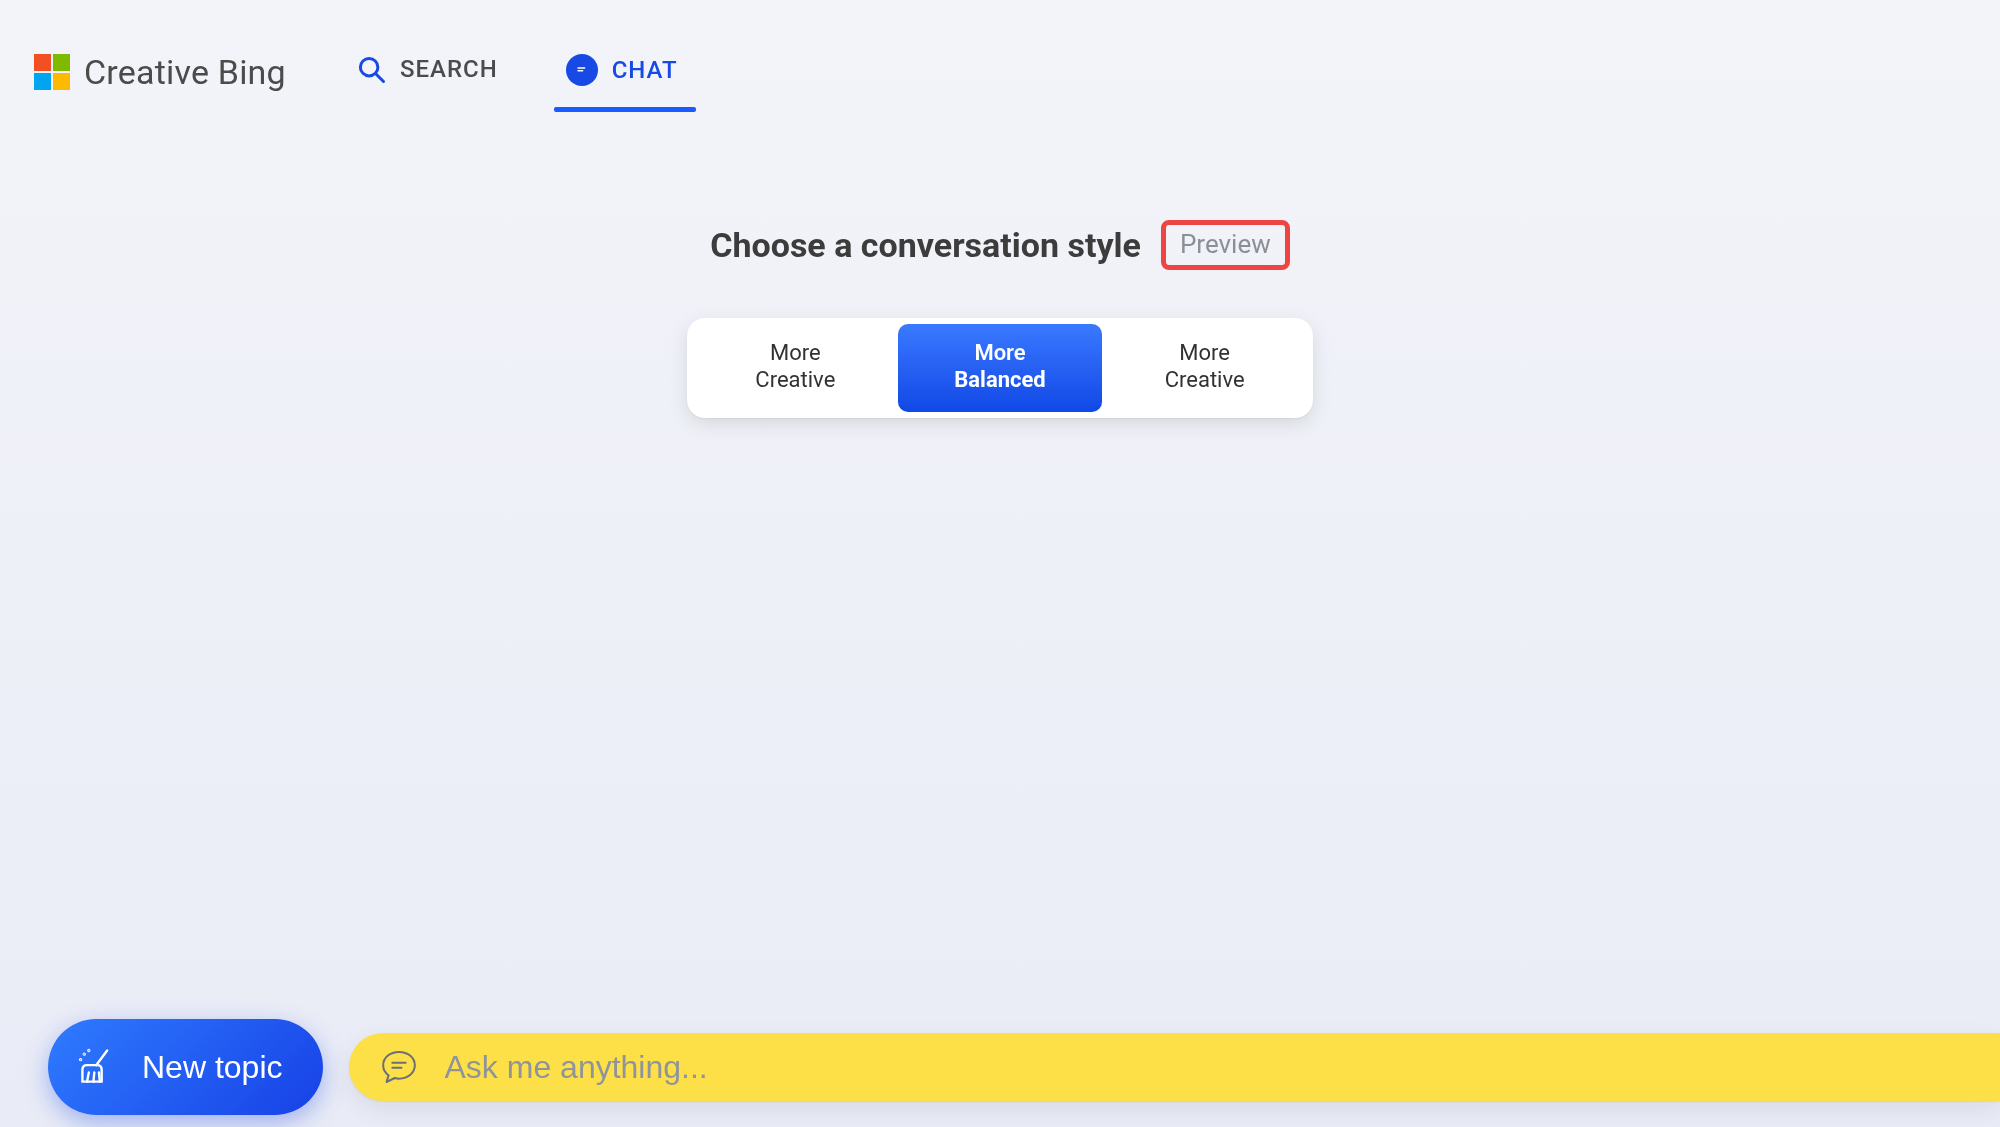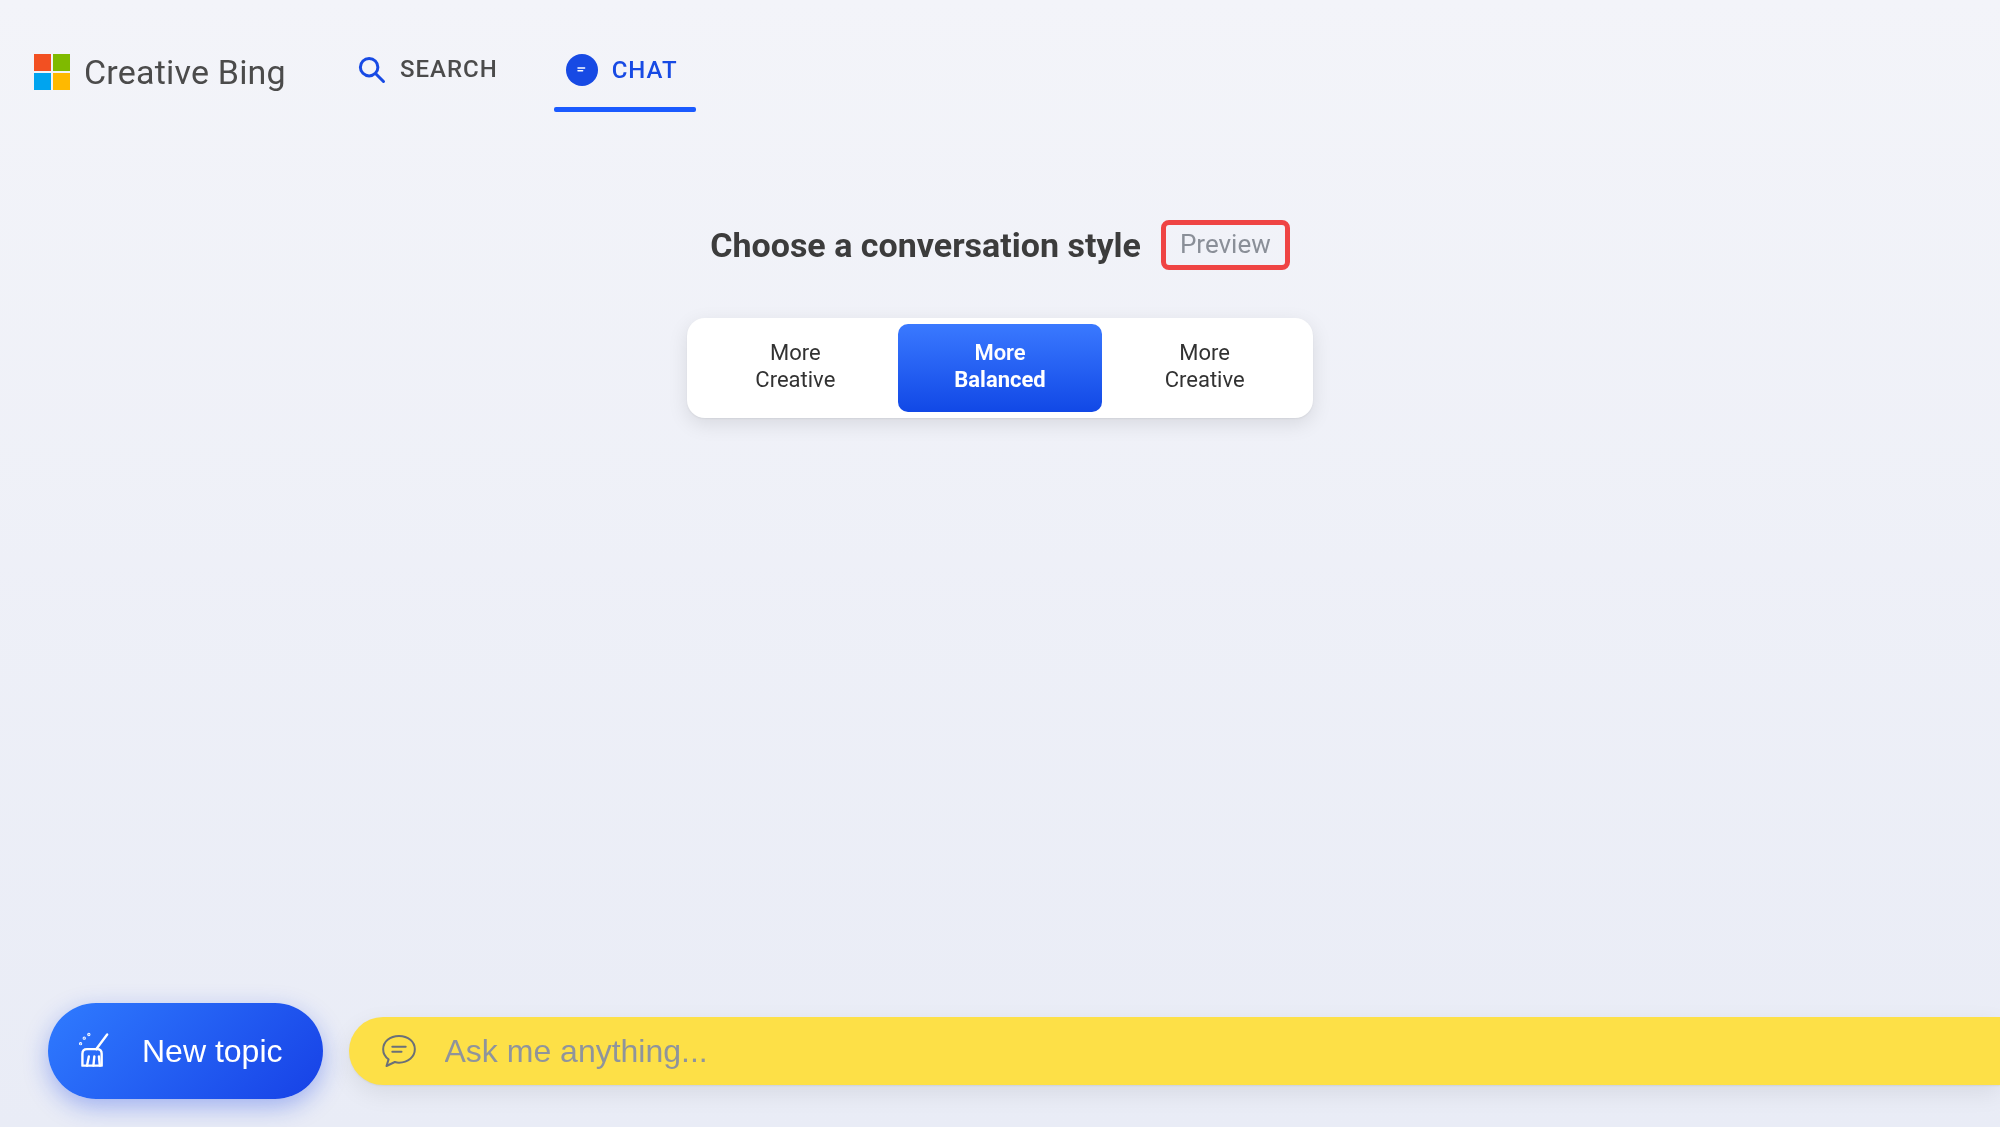--- a/index.html
+++ b/index.html
@@ -128,21 +128,21 @@
     .style-option.active {
       background: linear-gradient(180deg, #3a79ff 0%, #1148e6 100%);
       color:#ffffff;
     }
     .style-option.active .line1 { font-weight:600; }
     .style-option.active .line2 { font-weight:700; }
 
     
     .composer {
       position:absolute;
-      left:48px; right:0; bottom:28px;
+      left:48px; right:0; bottom:12px;
       display:flex; align-items:center; gap:26px;
     }
 
     .new-topic-btn {
       display:flex; align-items:center; gap:22px;
       background: linear-gradient(135deg, #2f7bff 0%, #1741e6 100%);
       color:#fff;
       border:none;
       border-radius:48px;
       height:96px;

